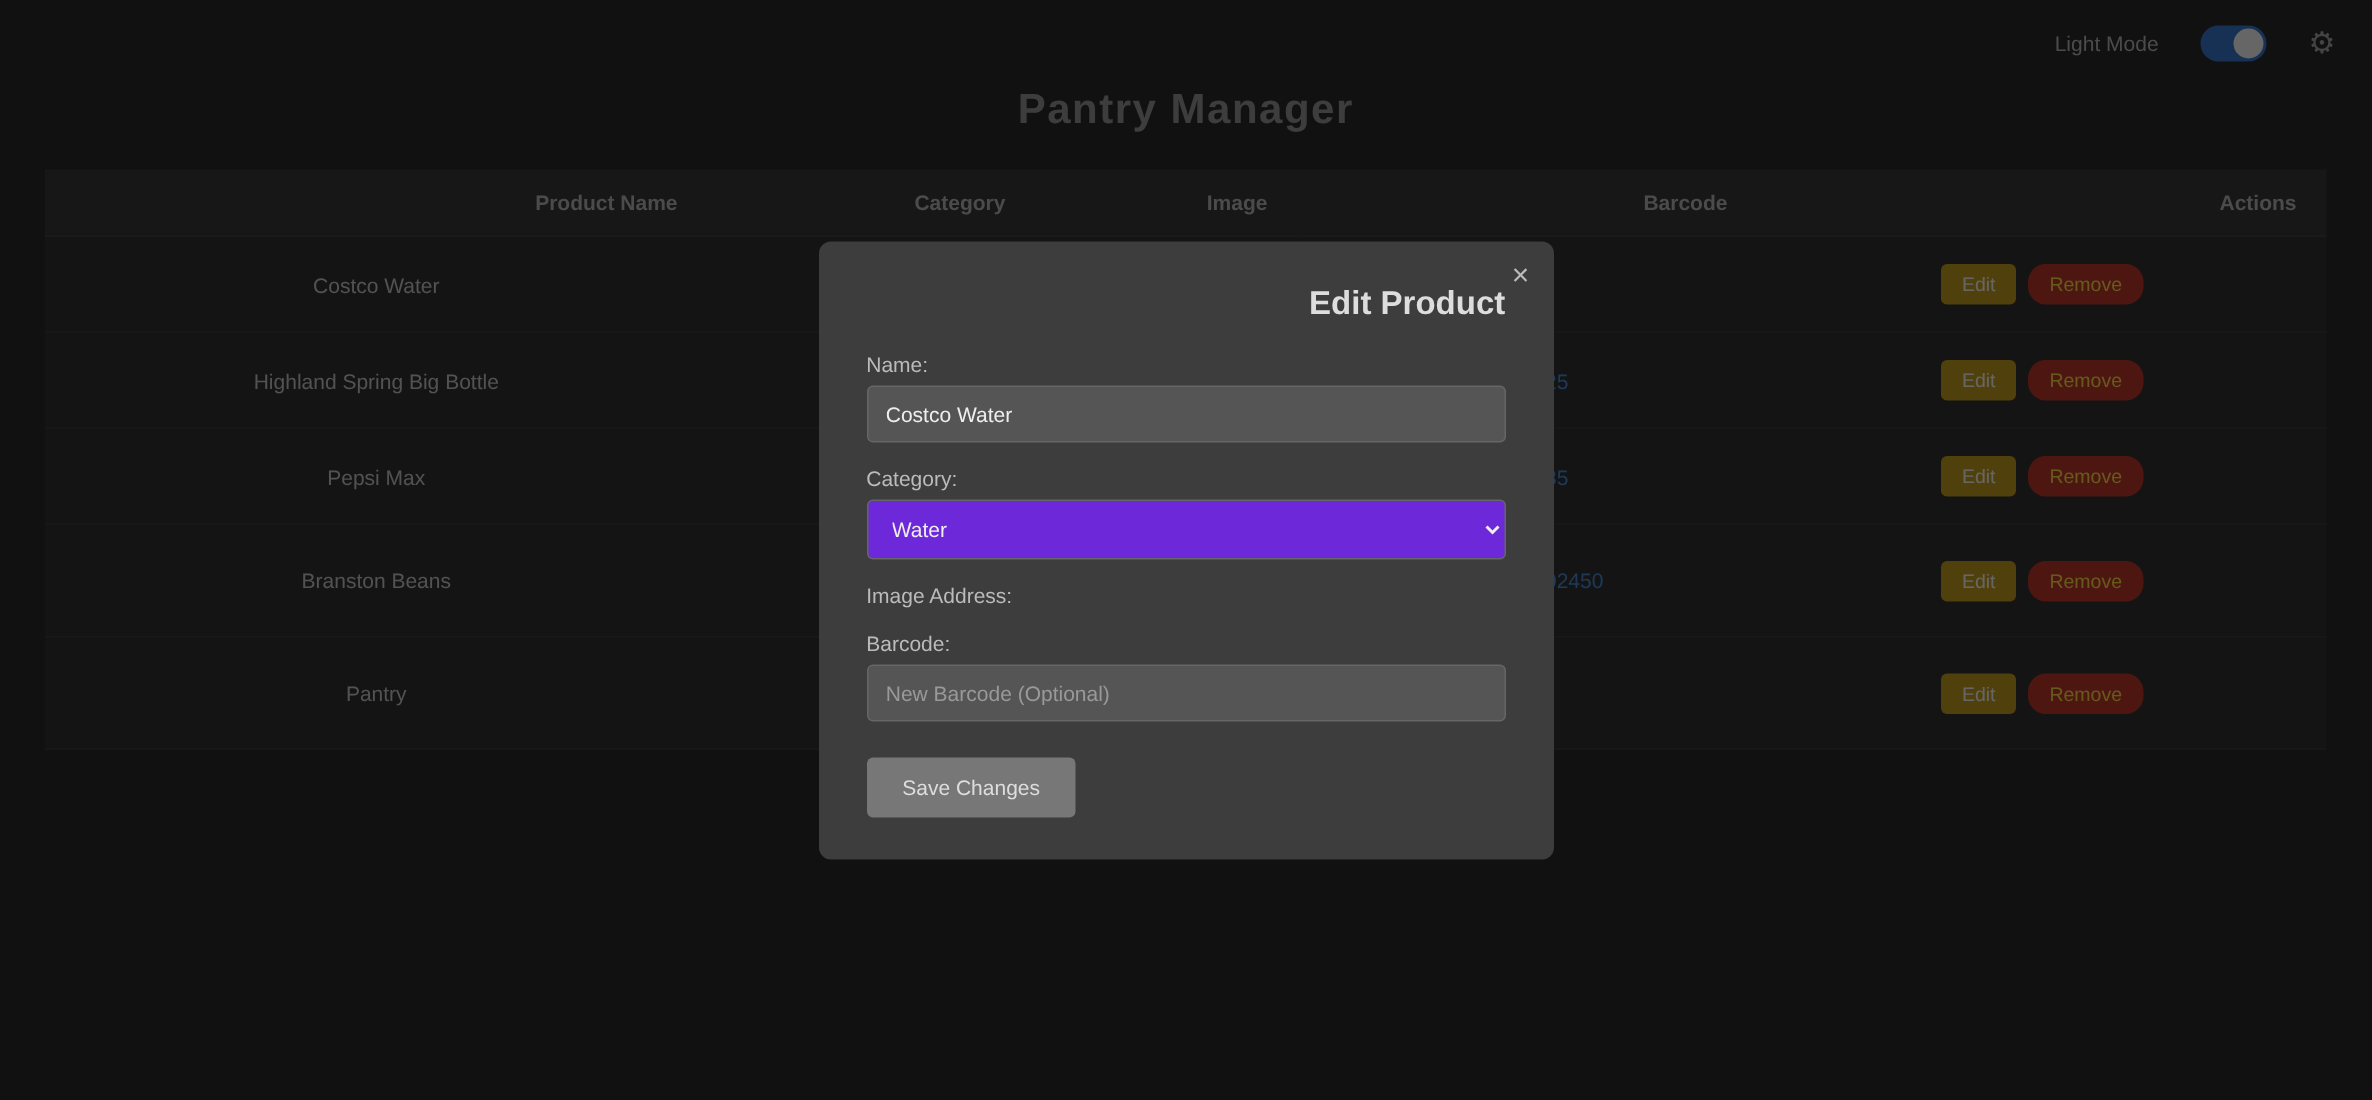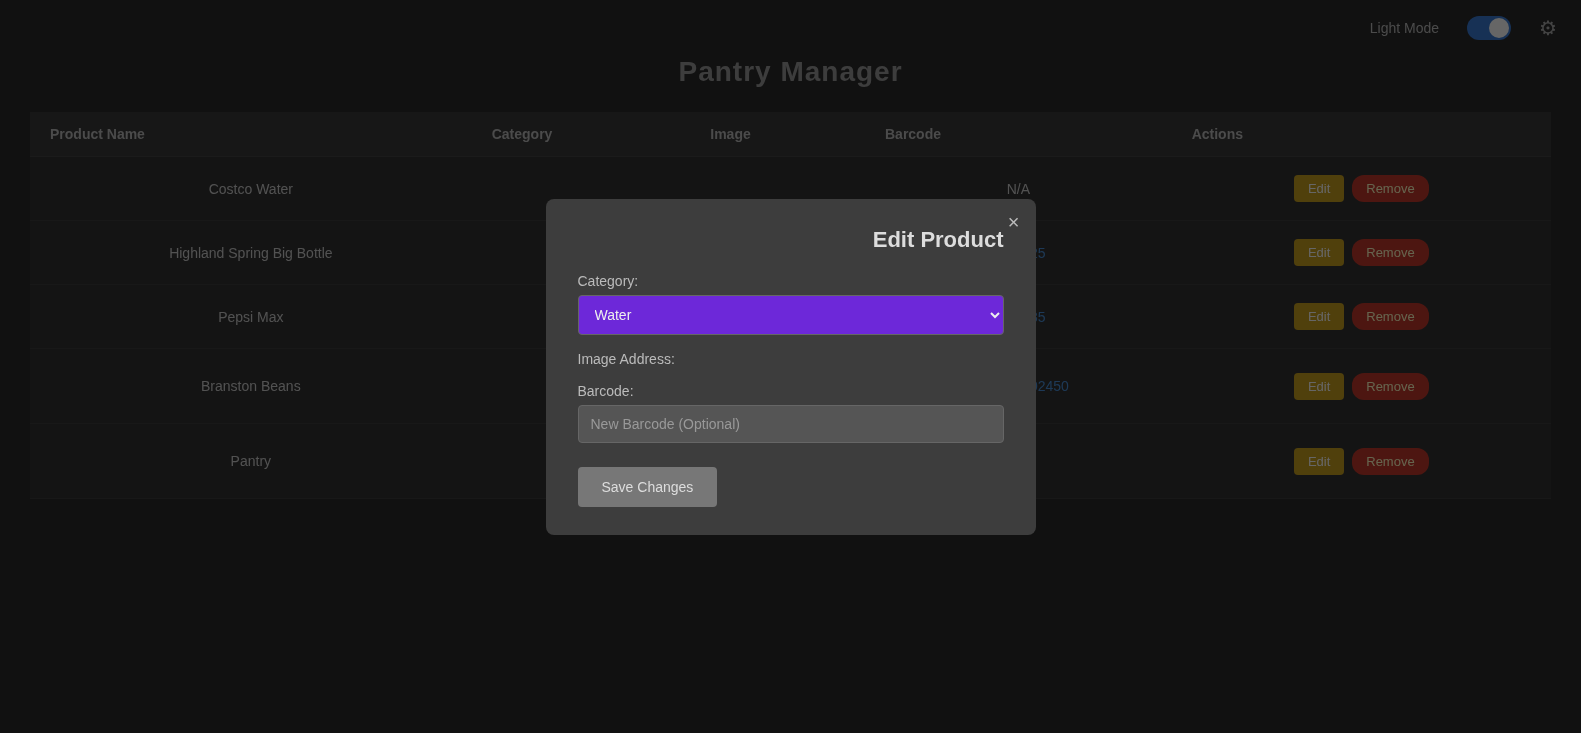--- a/index.html
+++ b/index.html
@@ -71,21 +71,21 @@
       border-collapse: collapse;
       background: #333;
     }
 
     thead tr {
       background: #3a3a3a;
     }
 
     th {
       padding: 14px 20px;
-      text-align: left;
+      text-align: right;
       color: #bbb;
       font-size: 14px;
       font-weight: bold;
       border-bottom: 1px solid #444;
     }
 
     td {
       padding: 18px 20px;
       text-align: center;
       color: #ccc;
@@ -104,21 +104,21 @@
       border: none;
       padding: 6px 14px;
       border-radius: 4px;
       cursor: pointer;
       font-size: 13px;
       margin-right: 4px;
     }
 
     .btn-remove {
       background: #c0392b;
-      color: #fef9c3;
+      color: #fde047;
       border: none;
       padding: 6px 14px;
       border-radius: 12px;
       cursor: pointer;
       font-size: 13px;
     }
 
     
     .modal-overlay {
       position: fixed;
@@ -343,20 +343,24 @@
       </tr>
     </tbody>
   </table>
 </div>
 
 <div class="modal-overlay">
   <div class="modal">
     <button class="modal-close">×</button>
     <h2 class="modal-title">Edit Product</h2>
 
+    <div class="form-group">
+      <label class="form-label">Name:</label>
+      <input class="form-input" type="text" value="Costco Water" style="">
+    </div>
 
     <div class="form-group">
       <label class="form-label">Category:</label>
       <select class="form-select">
         <option>Water</option>
         <option>Juice</option>
         <option>Tins</option>
         <option>Dairy</option>
         <option>Snacks</option>
         <option>Other</option>

